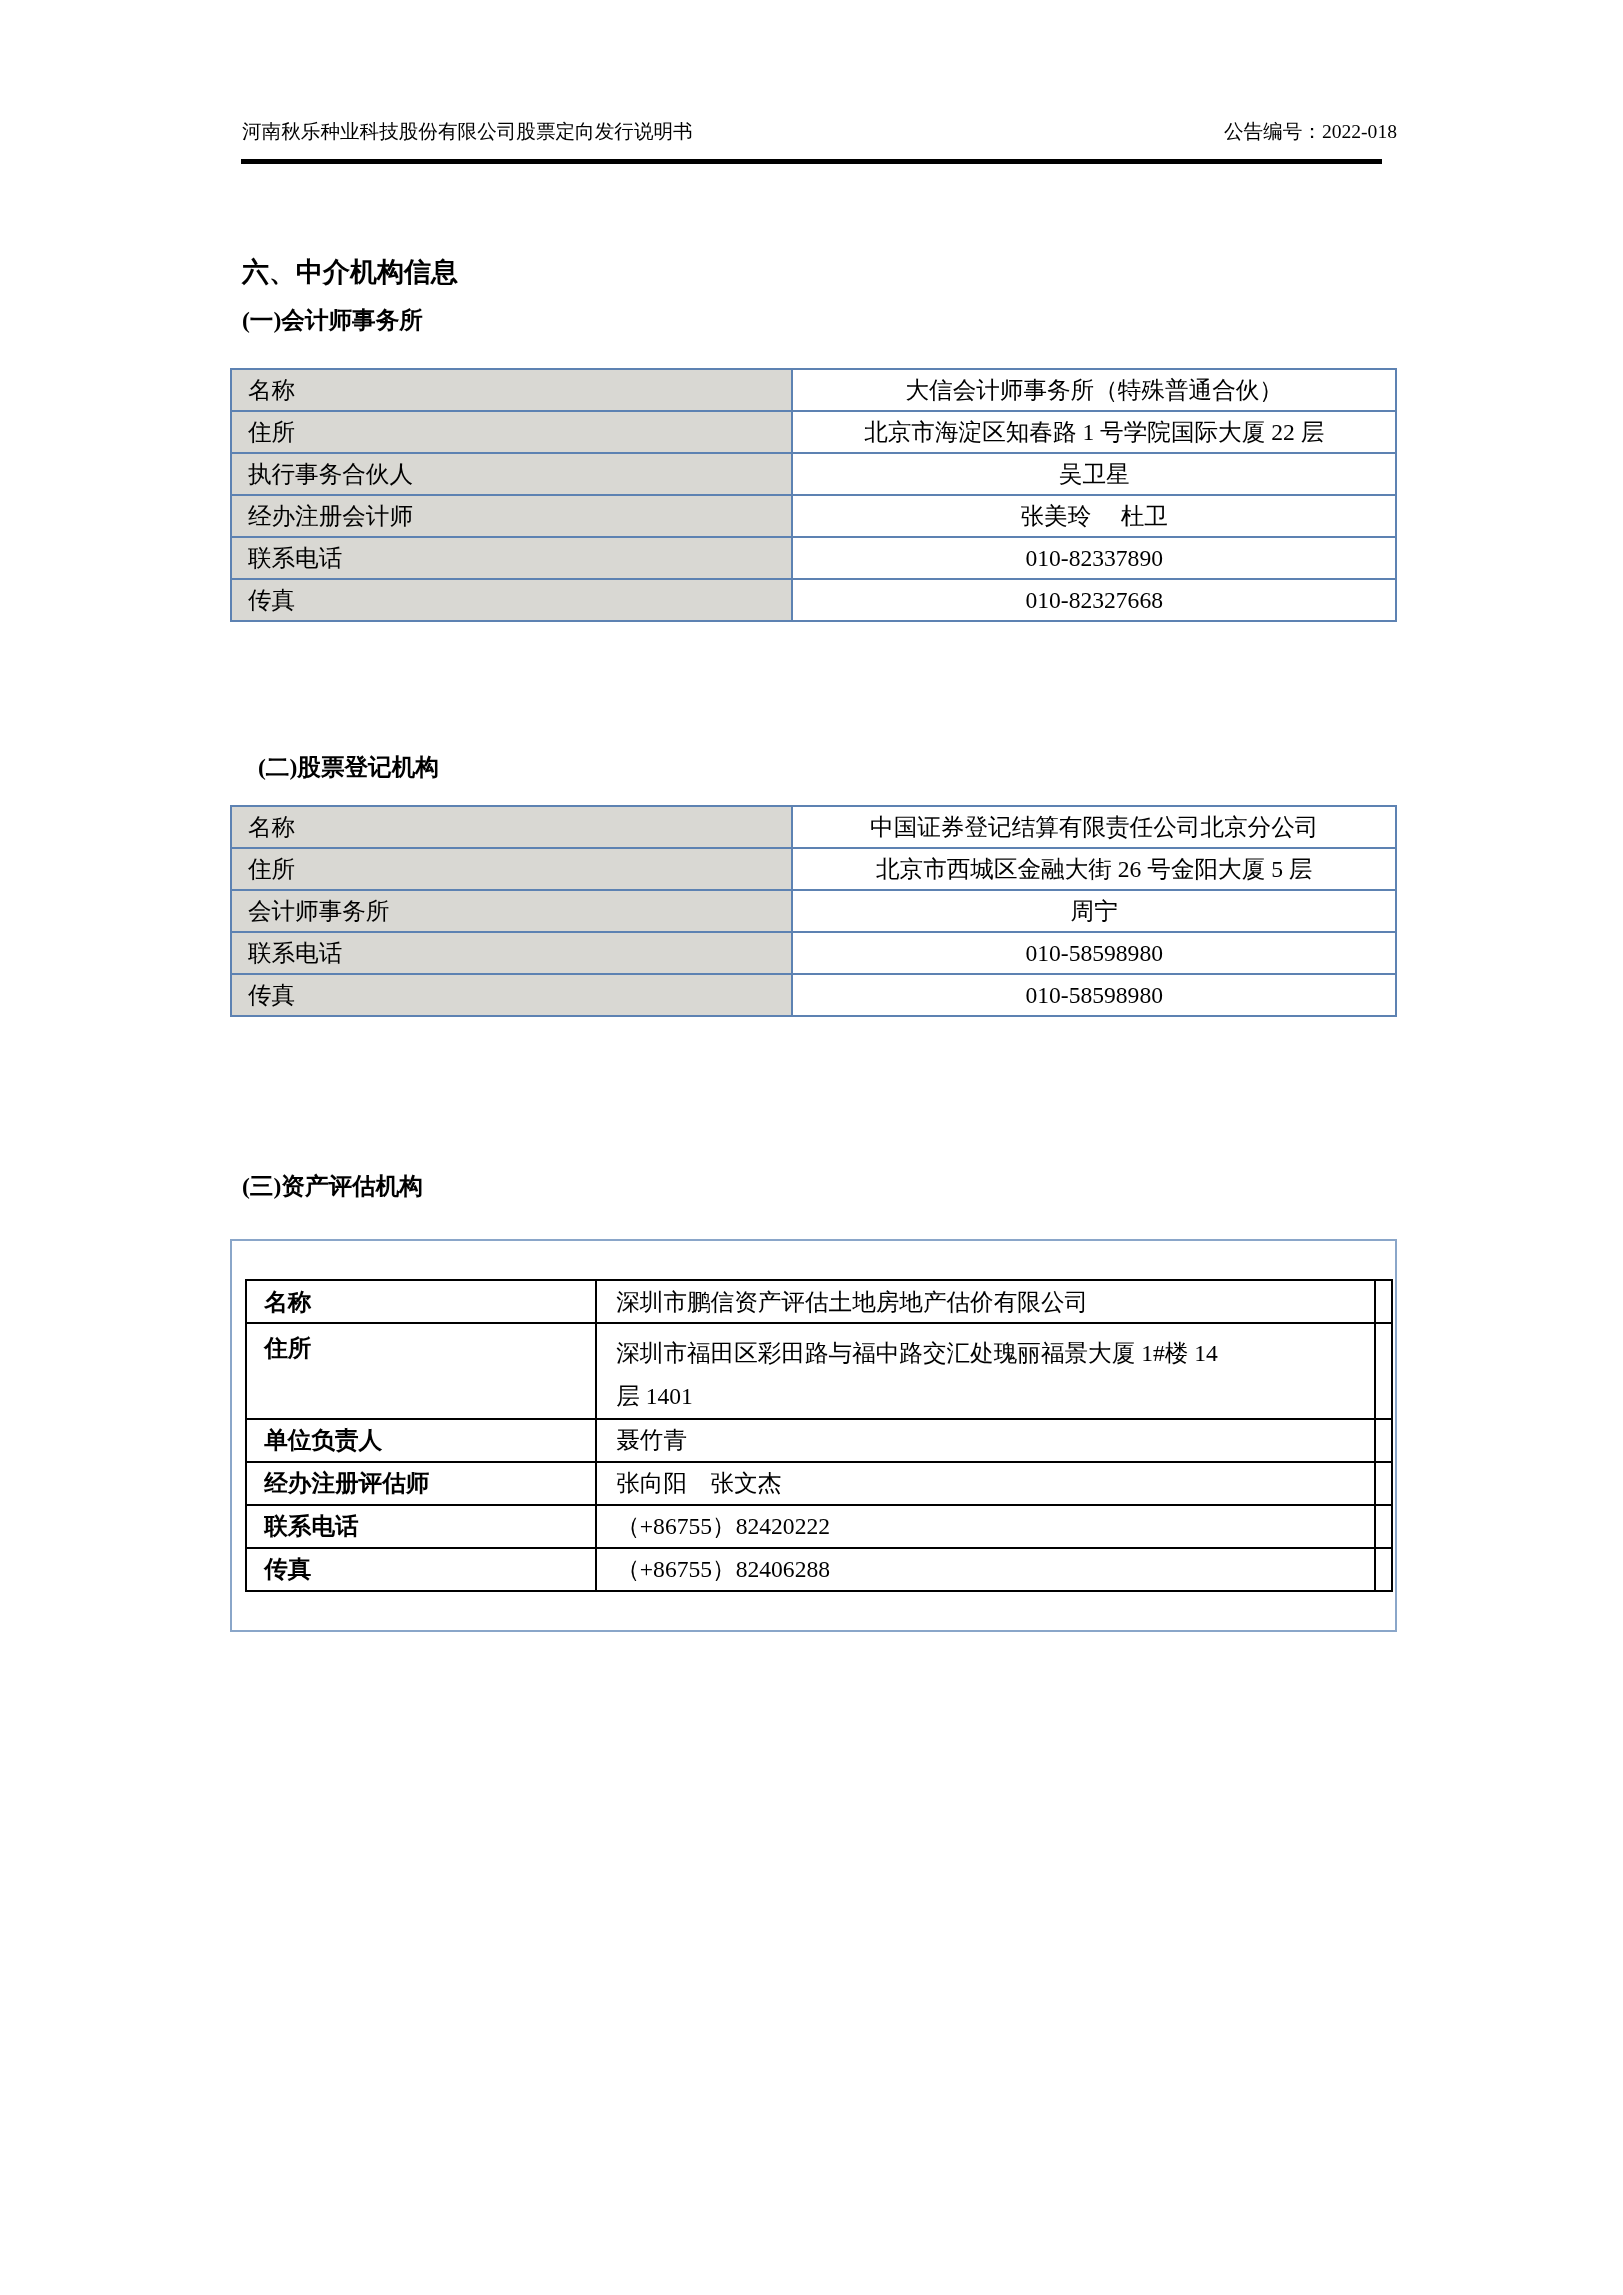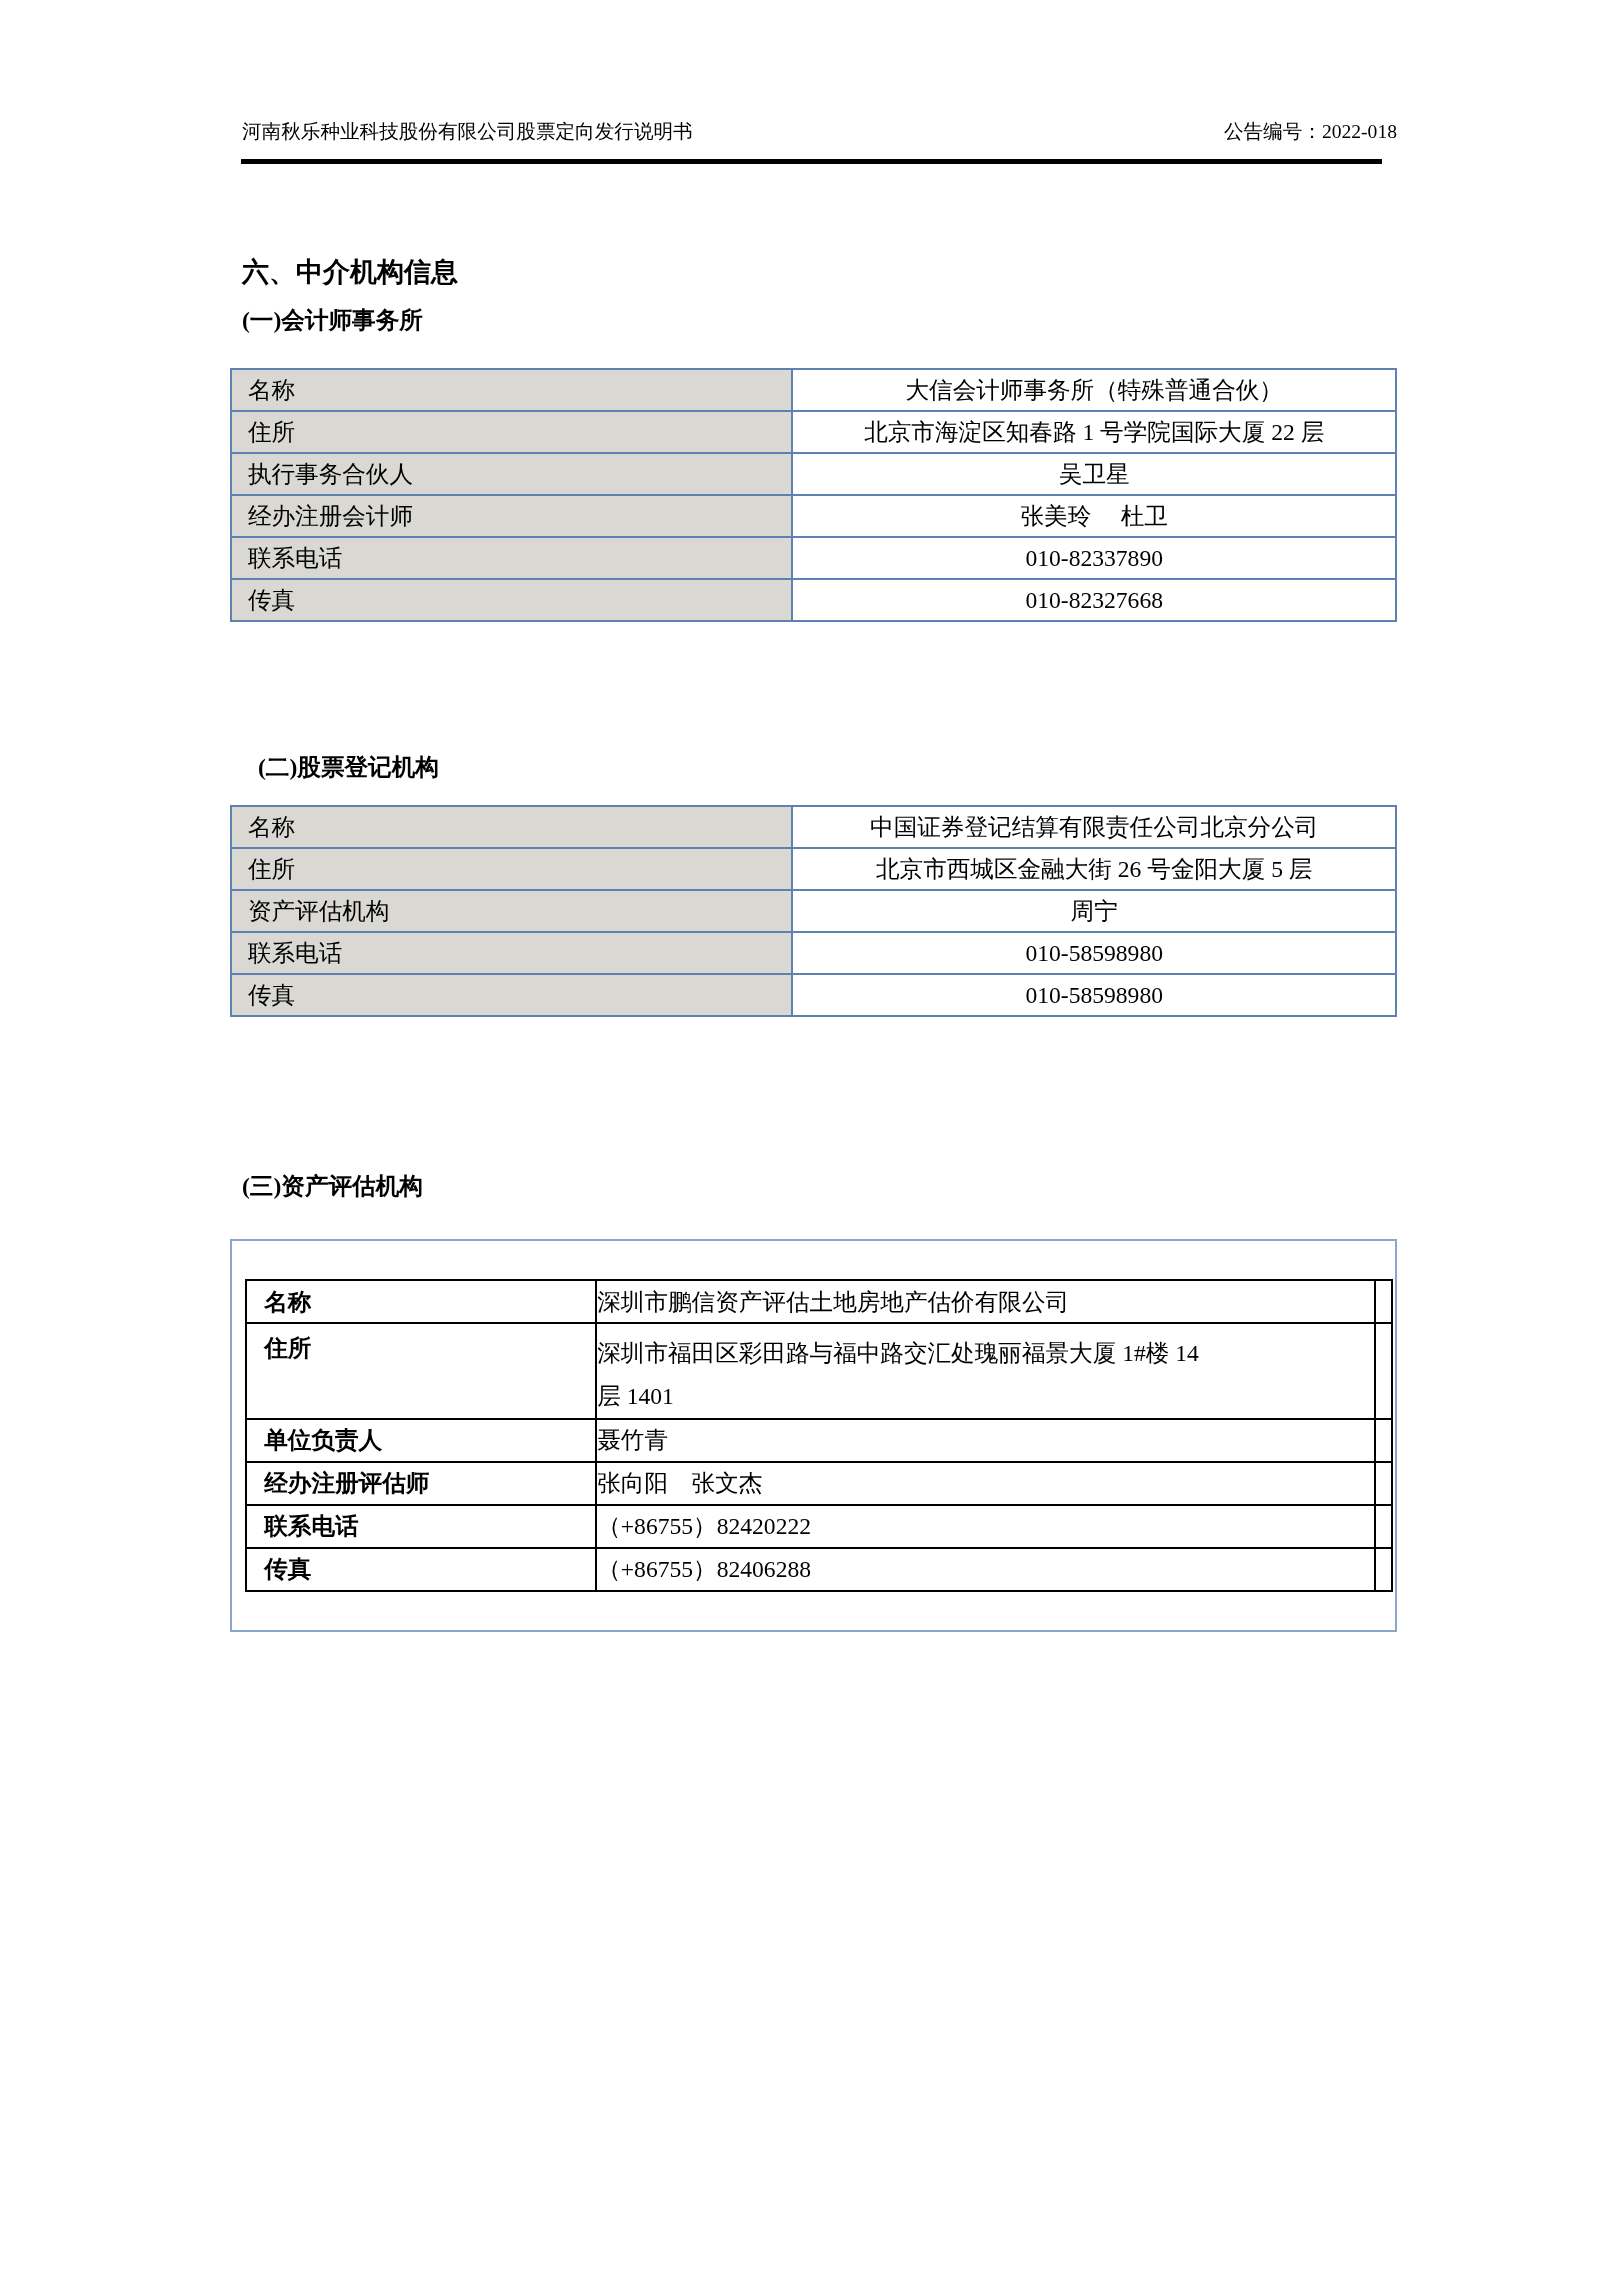--- a/index.html
+++ b/index.html
@@ -71,21 +71,21 @@
     width:100%; border-collapse:collapse; table-layout:fixed;
     font-size:23.6px;
   }
   .btable td{
     border:2.6px solid #000; vertical-align:middle;
   }
   .btable td.lbl{
     width:350px; font-weight:bold; padding-left:17px; text-align:left;
   }
   .btable td.val{
-    text-align:left;margin-top:48px;
+    padding-left:19px; text-align:left;margin-top:48px;
   }
   .btable td.sp{ width:17px; }
   .btable tr.h1r td{ height:43px; }
   .btable tr.tall td{
     height:86px; vertical-align:top; padding-top:7.9px;
   }
   .btable tr.tall td.val{ line-height:43px; }
   .btable .narrow{ width:622px; }
 </style>
 </head>
@@ -138,21 +138,21 @@
     <tbody>
       <tr>
         <td class="lbl">名称</td>
         <td class="val">中国证券登记结算有限责任公司北京分公司</td>
       </tr>
       <tr>
         <td class="lbl">住所</td>
         <td class="val">北京市西城区金融大街 26 号金阳大厦 5 层</td>
       </tr>
       <tr>
-        <td class="lbl">资产评估机构</td>
+        <td class="lbl">会计师事务所</td>
         <td class="val">周宁</td>
       </tr>
       <tr>
         <td class="lbl">联系电话</td>
         <td class="val">010-58598980</td>
       </tr>
       <tr>
         <td class="lbl">传真</td>
         <td class="val">010-58598980</td>
       </tr>

